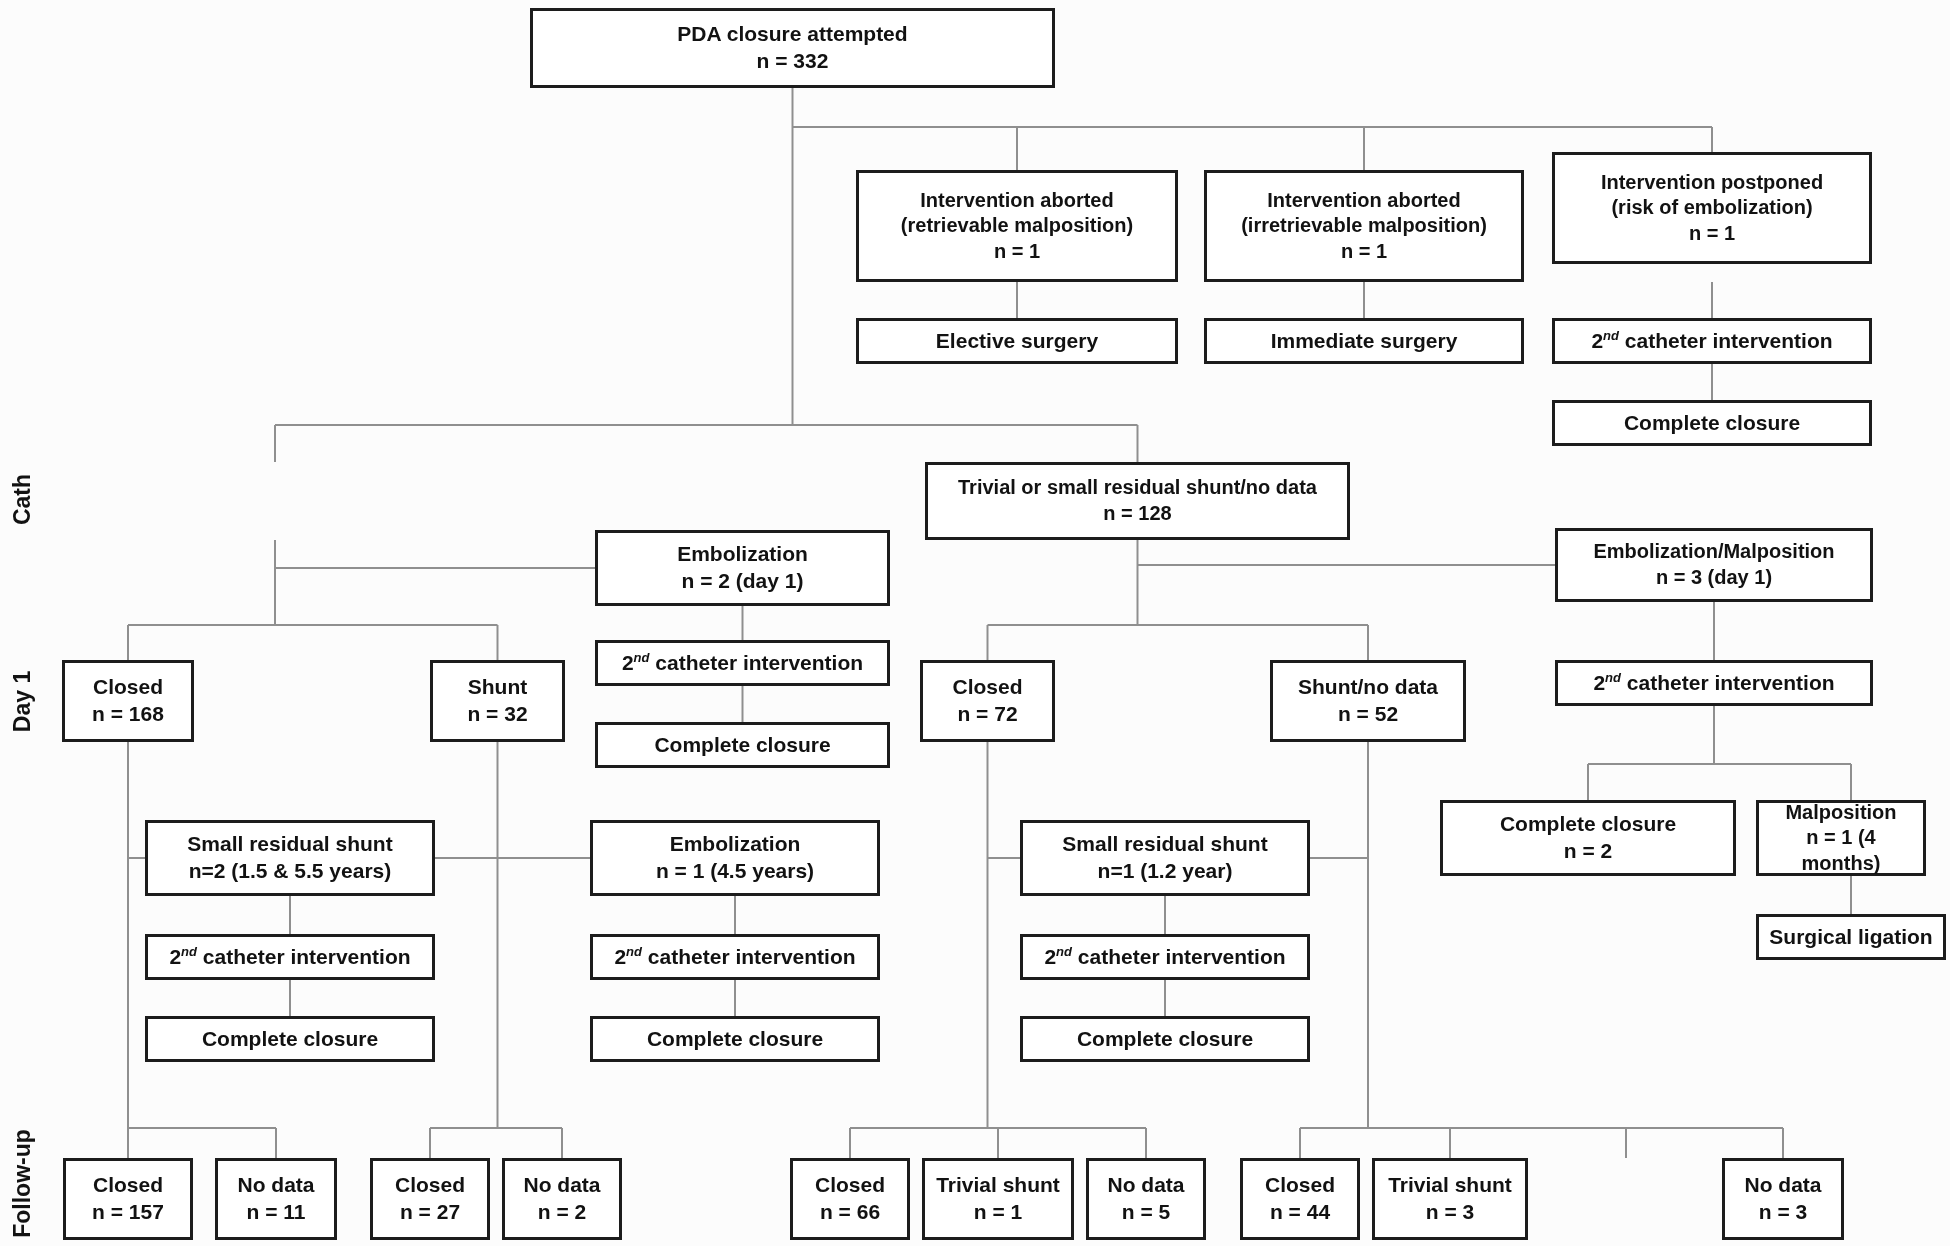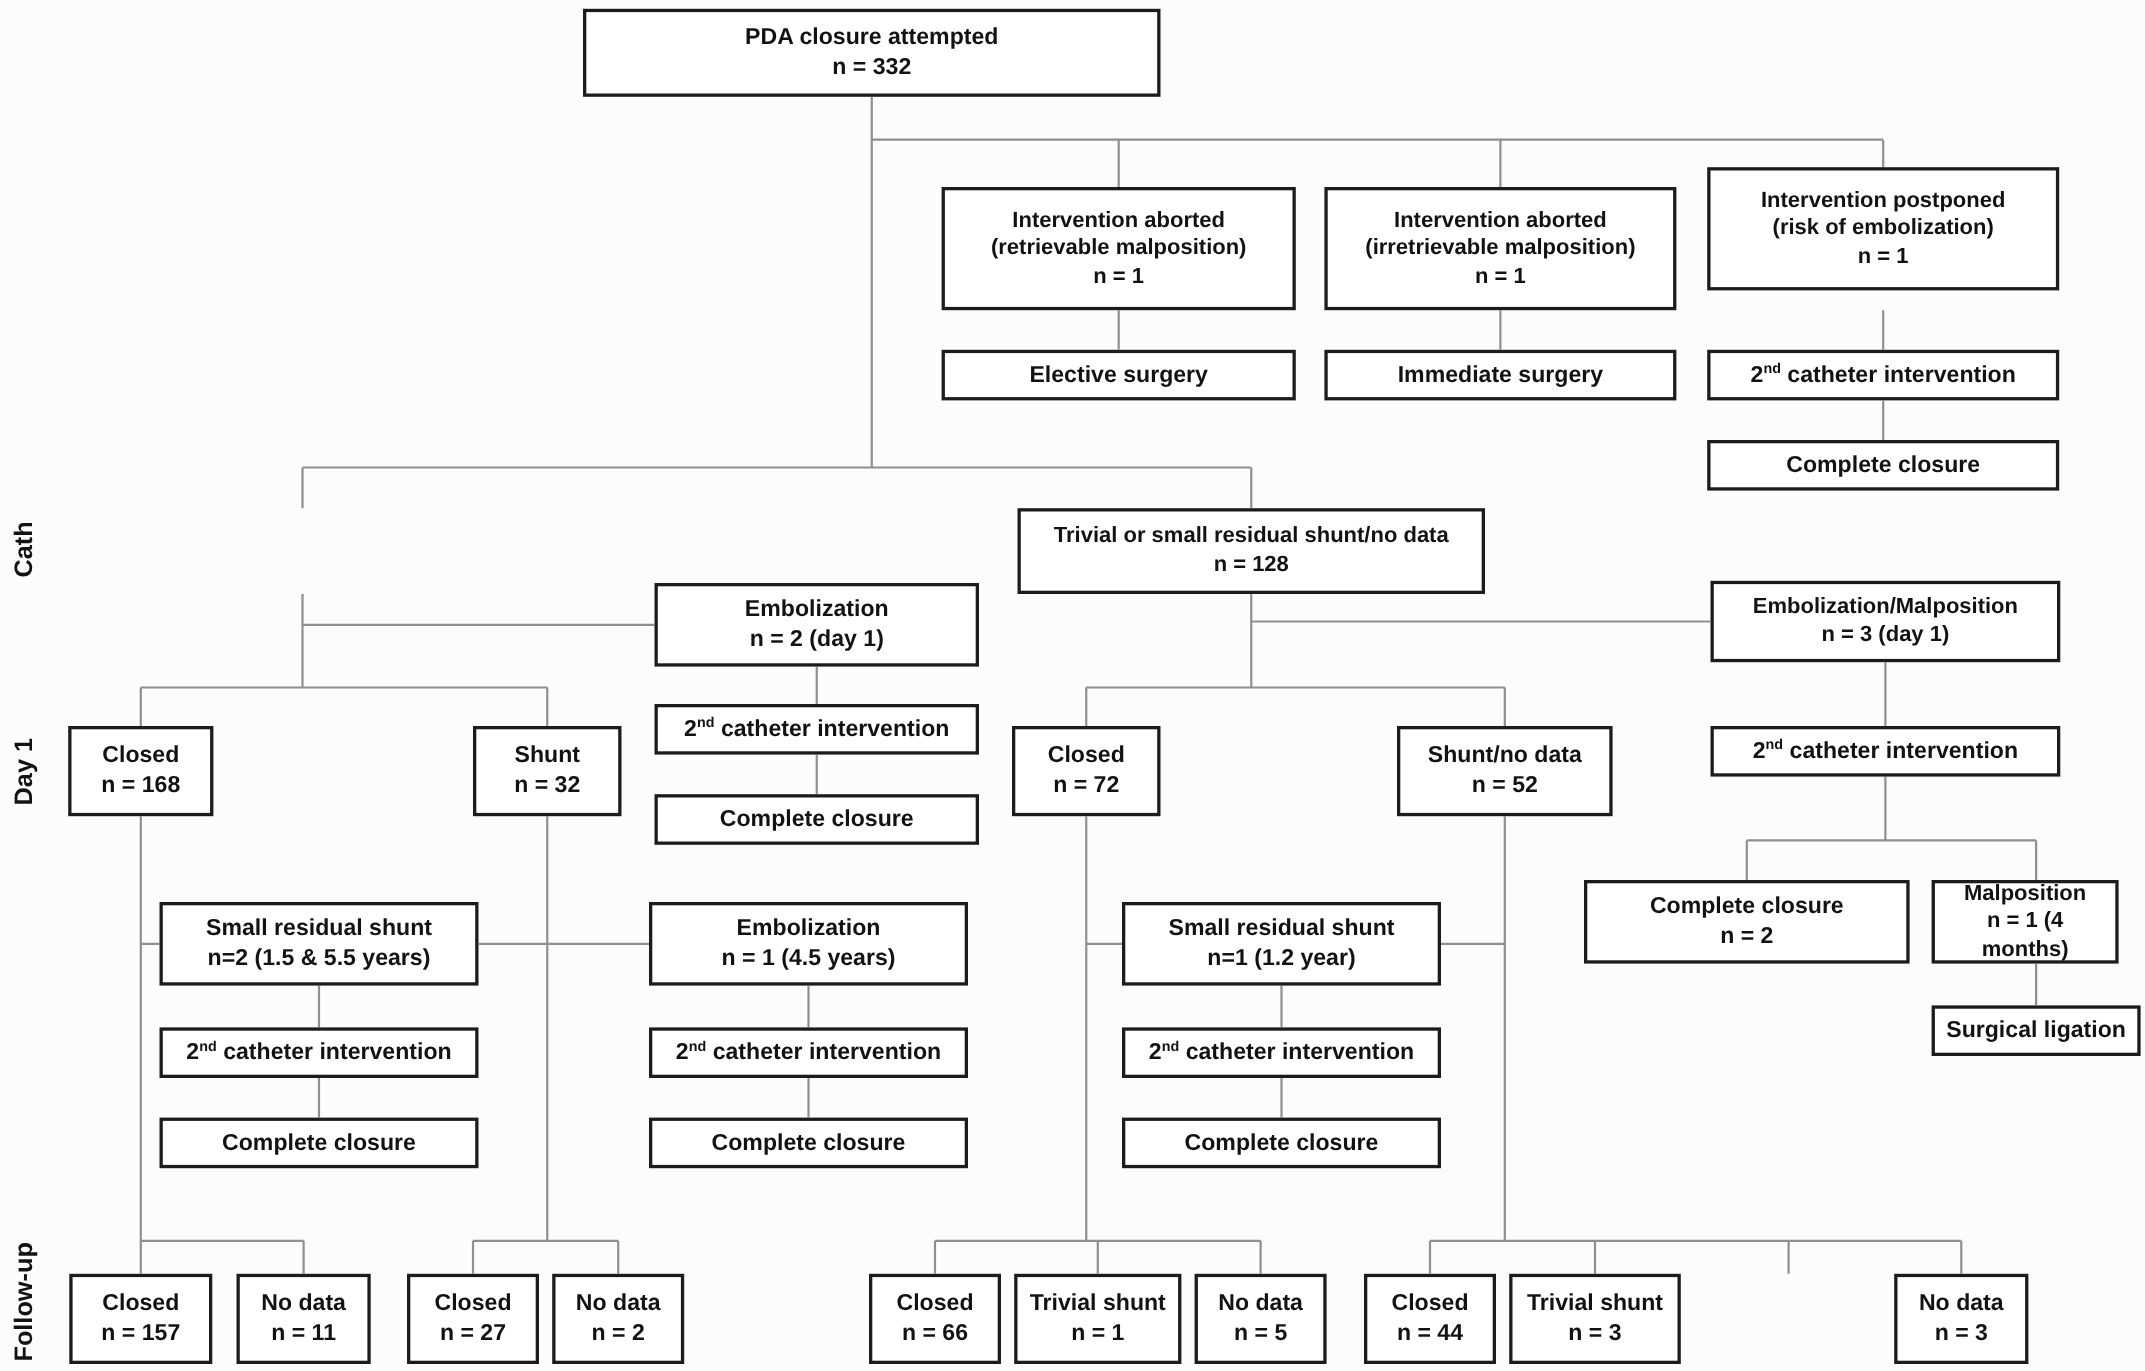--- a/index.html
+++ b/index.html
@@ -17,21 +17,21 @@
     border:3px solid #1c1c1c;
     box-sizing:border-box;
     display:flex;flex-direction:column;
     align-items:center;justify-content:center;
     text-align:center;
     font-weight:bold;color:#121212;
     font-size:21px;line-height:1.28;
     padding:2px 6px;
   }
   .box.small{font-size:20px;}
-  sup{font-size:62%;line-height:0;}
+  sup{font-size:62%;line-height:0;font-style:italic;}
   .side-label{
     position:absolute;z-index:1;
     transform:rotate(-90deg);
     font-weight:bold;font-size:23px;color:#121212;
     text-align:center;white-space:nowrap;
   }
 </style>
 </head>
 <body>
 

